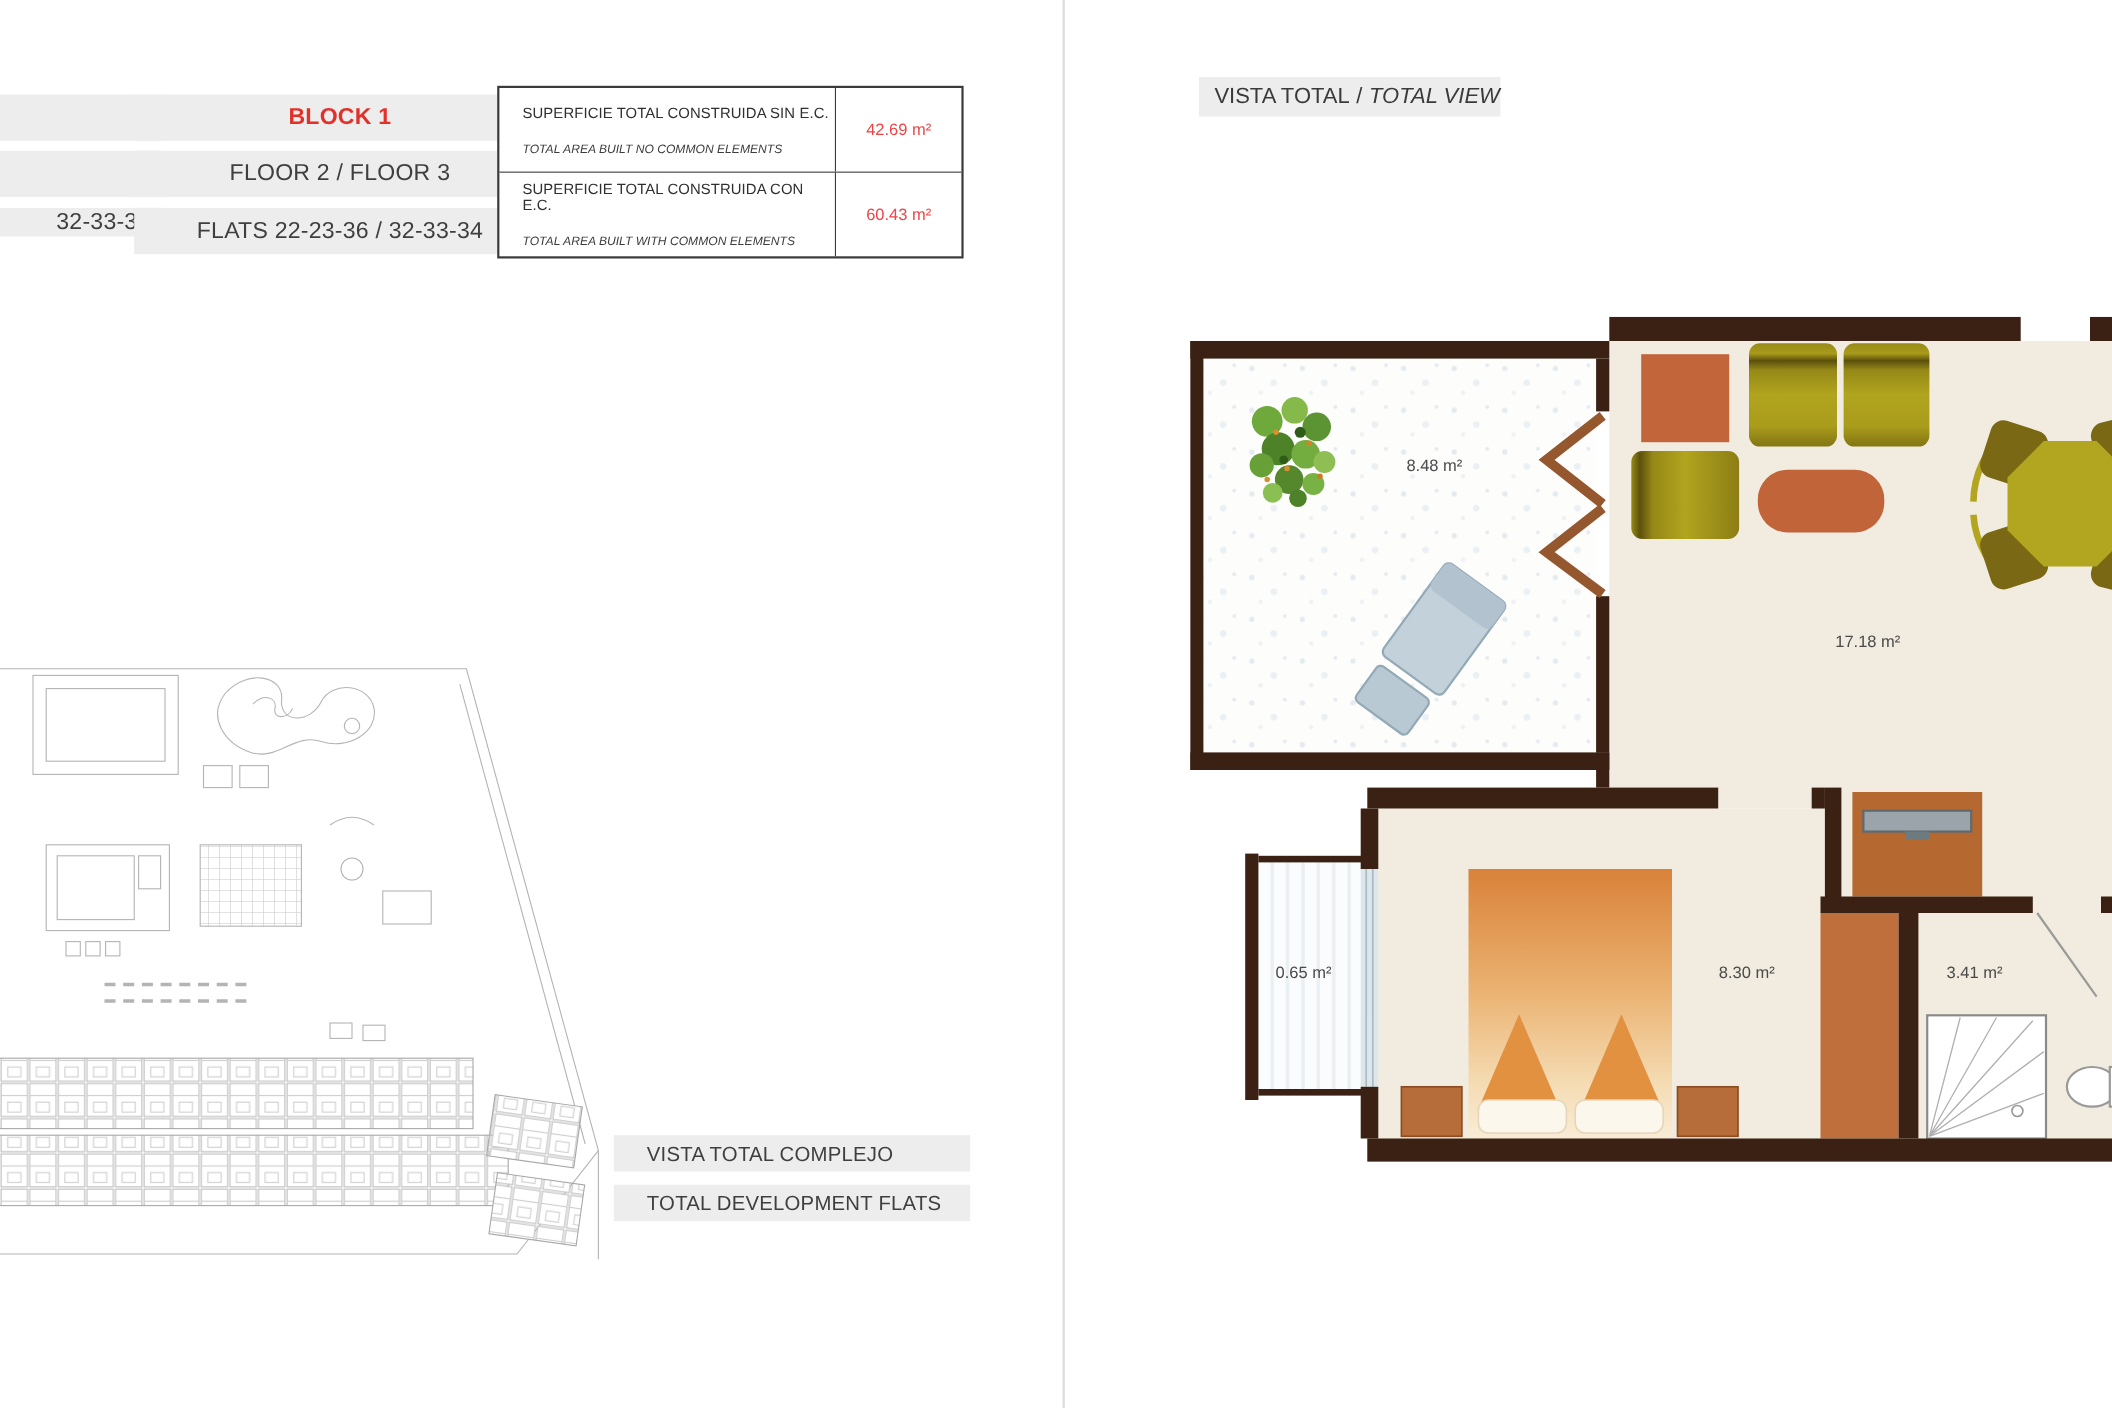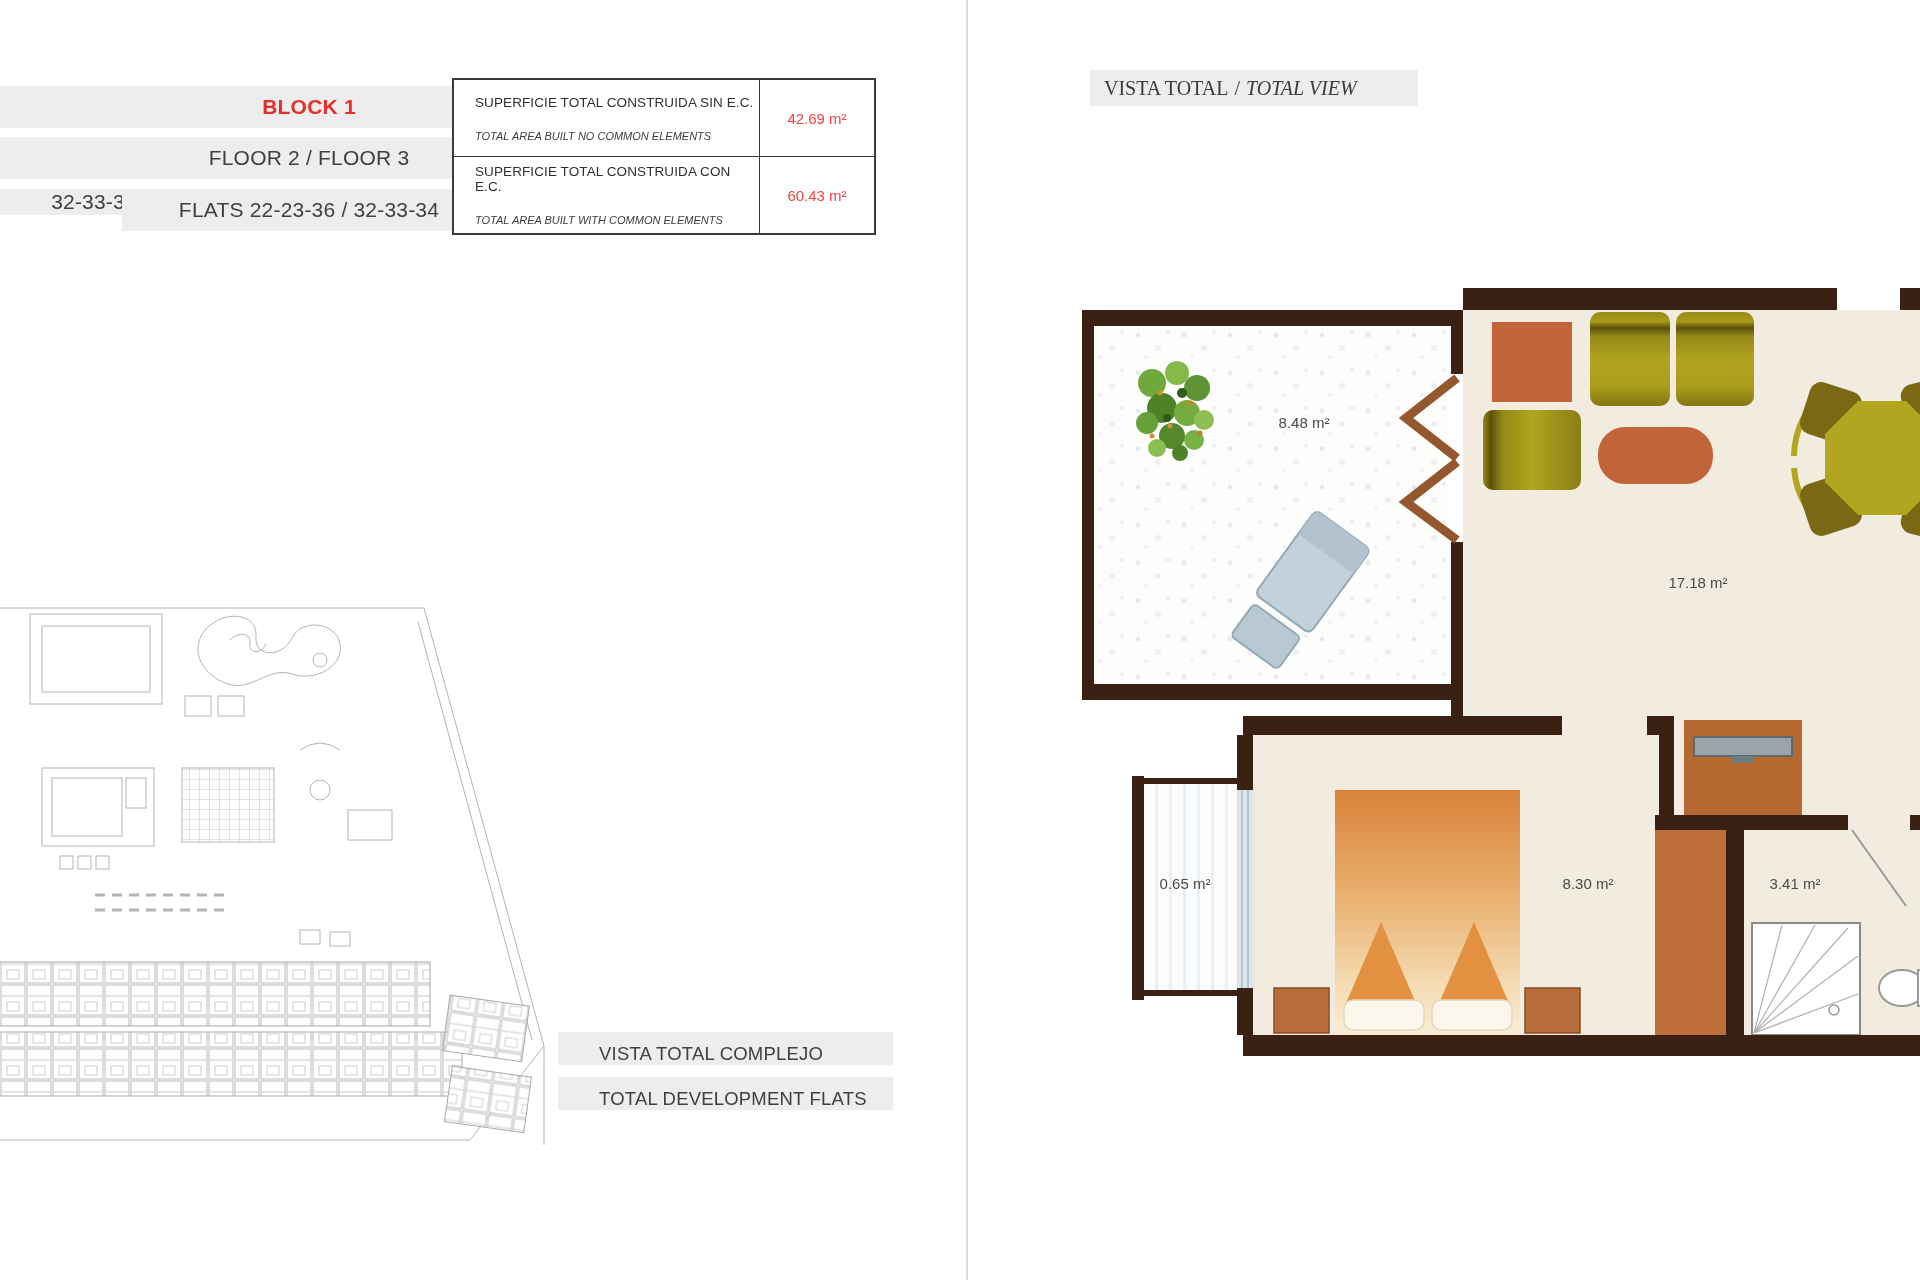--- a/index.html
+++ b/index.html
@@ -14,23 +14,23 @@
   .area-table{position:absolute;left:452px;top:78px;width:424px;height:157px;
         border:2px solid #3a3a3a;box-sizing:border-box;display:flex;flex-direction:column;background:#fff;}
   .at-row{flex:1;display:flex;min-height:0;}
   .at-row + .at-row{border-top:1.5px solid #3a3a3a;}
   .at-lbl{flex:1;display:flex;flex-direction:column;justify-content:center;padding-left:21px;gap:20px;}
   .at-es{font-size:13.5px;color:#2f2f2f;letter-spacing:.1px;}
   .at-en{font-size:11px;font-style:italic;color:#3c3c3c;}
   .at-val{width:114px;border-left:1.5px solid #3a3a3a;display:flex;align-items:center;justify-content:center;
         font-size:15px;color:#ef4444;}
   
-  .cap{justify-content:flex-start;padding-left:41px;font-size:18.5px;align-items:flex-end;}
-  .vista-bar{position:absolute;left:1090px;top:70px;width:328px;height:36px;background:#ededed;
-        display:flex;align-items:center;padding-left:14px;font-size:20px;color:#3a3a3a;gap:6px;box-sizing:border-box;font-family:Liberation Serif, serif;}
+  .cap{justify-content:flex-start;padding-left:30px;font-size:18.5px;}
+  .vista-bar{position:absolute;left:1090px;top:70px;width:274px;height:36px;background:#ededed;
+        display:flex;align-items:center;padding-left:14px;font-size:20px;color:#3a3a3a;gap:6px;box-sizing:border-box;}
   .vista-bar em{font-style:italic;}
   
   .divider{position:absolute;left:966px;top:0;width:2px;height:1280px;background:#dcdcdc;}
   .plan-label{font-size:15px;fill:#4a4a4a;text-anchor:middle;font-family:"Liberation Sans",sans-serif;}
 </style>
 </head>
 <body>
 
 <div id="page">
 

